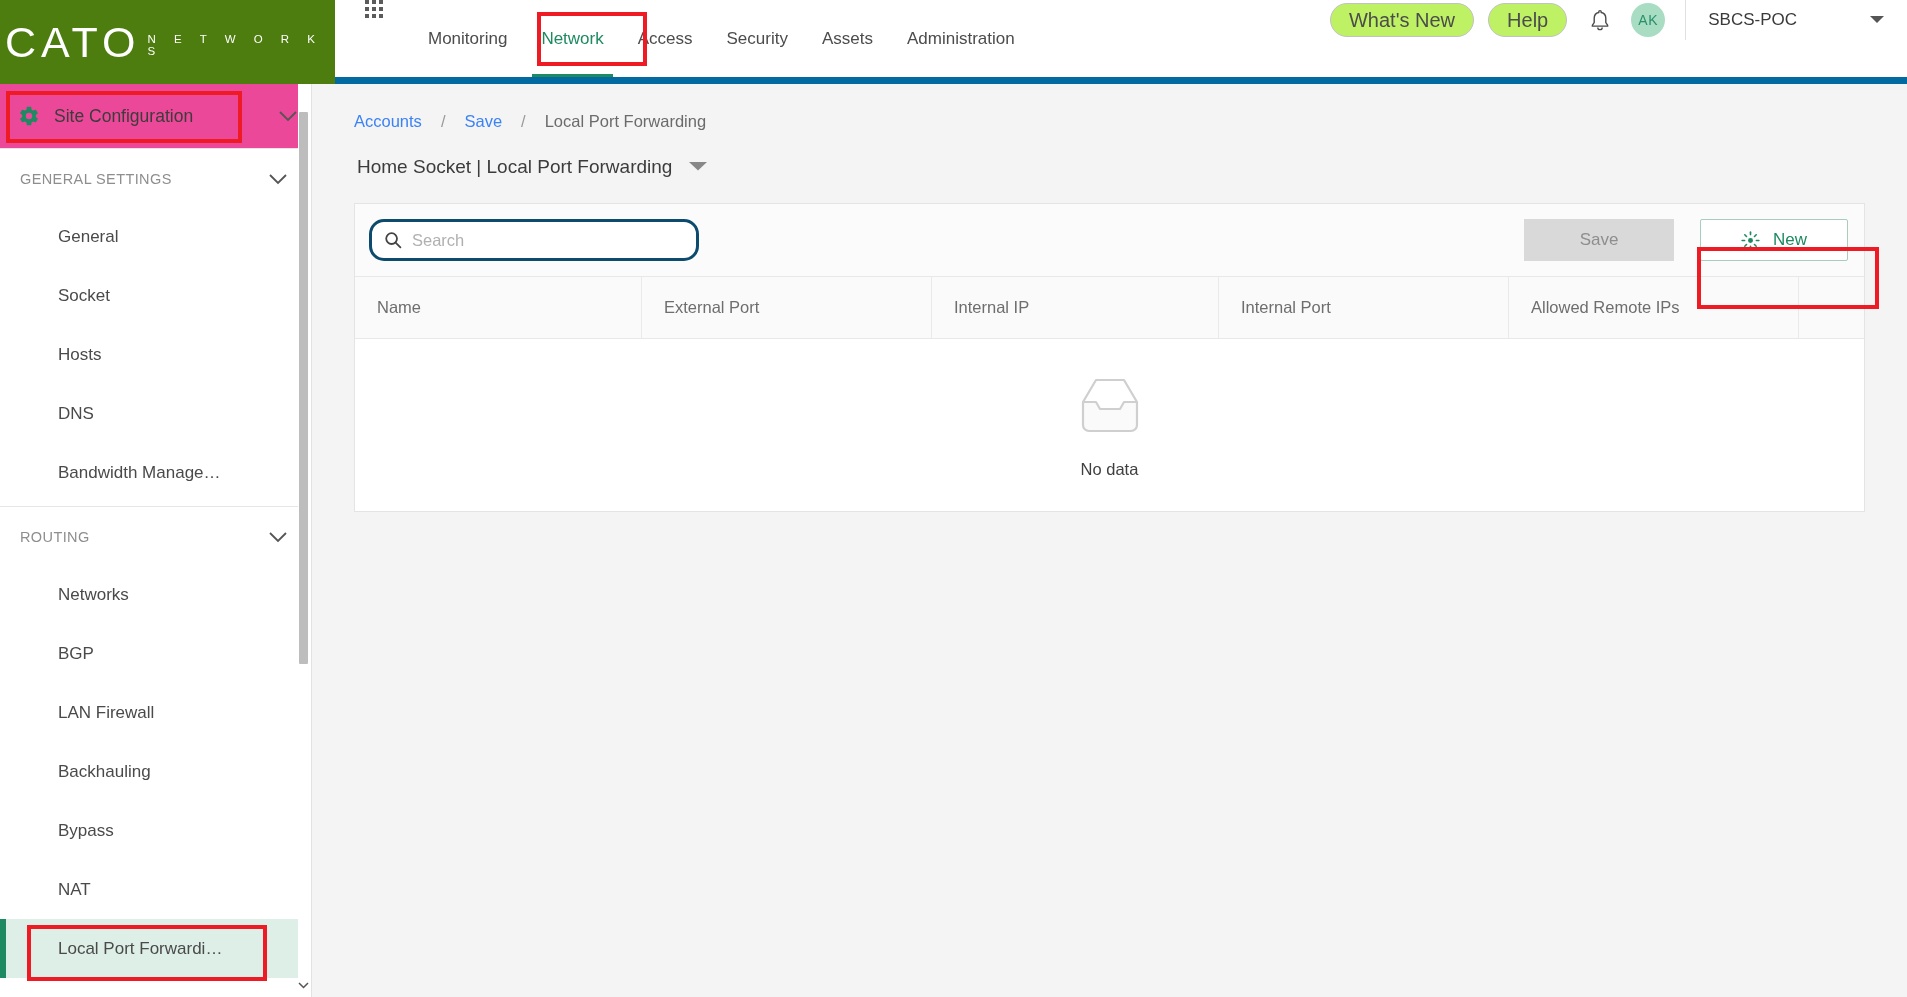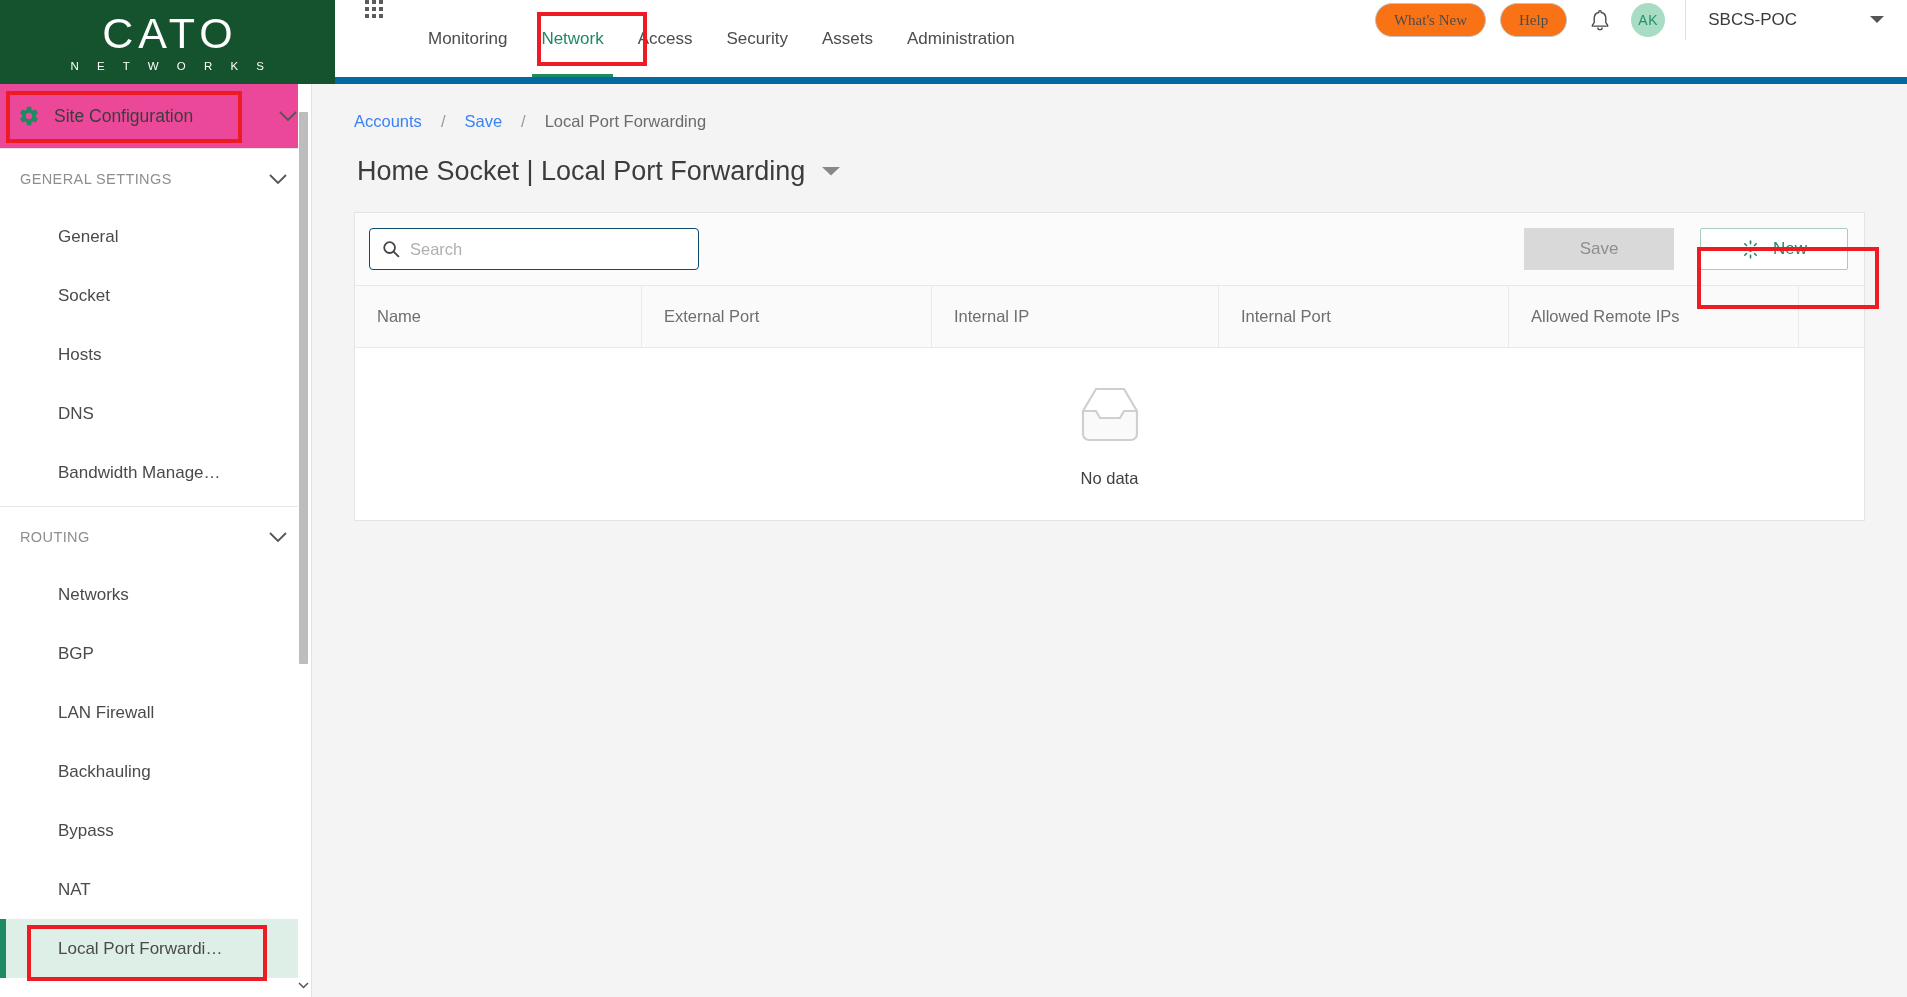--- a/index.html
+++ b/index.html
@@ -7,43 +7,43 @@
     width: 1907px; height: 997px;
     font-family: "Liberation Sans", sans-serif;
     background: #ffffff;
     overflow: hidden;
   }
   #app { position: relative; width: 1907px; height: 997px; display: flex; flex-direction: column; }
 
   
   .topbar { height: 84px; display: flex; align-items: stretch; flex: 0 0 84px; background:#fff; }
   .brand {
-    width: 335px; flex: 0 0 335px; background: #14532d;
-    display: flex; flex-direction: column; align-items: center; justify-content: center;
+    width: 335px; flex: 0 0 335px; background: #4d7c0f;
+    display: flex; flex-direction: row; align-items: center; justify-content: center;
     color: #fff;
   }
   .brand-title { font-size: 43px; letter-spacing: 5px; line-height: 1; font-weight: 400; padding-left:5px; }
   .brand-sub { font-size: 11.5px; letter-spacing: 7.5px; margin-top: 5px; padding-left:7px; }
 
   .topnav { flex: 1; display: flex; align-items: flex-start; border-bottom: 7px solid #0369a1; position: relative; }
   .grid-icon { margin-left: 30px; margin-right: 28px; display: grid; grid-template-columns: repeat(3, 4px);
                grid-template-rows: repeat(3, 4px); gap: 3px; }
   .grid-icon i { background: #5b5b5b; width: 4px; height: 4px; display: block; }
 
   .navitems { display: flex; align-items: center; height: 100%; }
   .navitem { font-size: 17px; color: #4c4c4c; padding: 0 17px; height: 100%;
              display: flex; align-items: center; cursor: pointer; position: relative; }
   .navitem.active { color: #1e8a62; }
   .navitem.active::after { content: ""; position: absolute; left: 8px; right: 8px; bottom: 0;
                            height: 3px; background: #1e8a62; }
 
   .top-right { margin-left: auto; display: flex; align-items: center; padding-right: 22px; }
   .pillbtn { border: 1px solid #c2c2c2; border-radius: 20px; height: 34px; padding: 0 18px;
-             display: flex; align-items: center; font-size: 15px; color: #4c4c4c;
-             background: #f97316; cursor: pointer; margin-left: 14px; font-family: Liberation Serif, serif; }
+             display: flex; align-items: center; font-size: 20px; color: #4c4c4c;
+             background: #bef264; cursor: pointer; margin-left: 14px; font-family: Liberation Sans, sans-serif; }
   .bell { margin-left: 22px; cursor: pointer; display:flex; align-items:center; }
   .avatar { margin-left: 20px; width: 34px; height: 34px; border-radius: 50%; background: #a8ddc4;
             color: #2a8f67; font-size: 14px; display: flex; align-items: center; justify-content: center;
             cursor: pointer; letter-spacing: .5px; }
   .acctdiv { width: 1px; height: 40px; background: #e0e0e0; margin-left: 20px; }
   .acctname { font-size: 17px; color: #3a3a3a; margin-left: 22px; cursor: pointer; }
   .acctcaret { margin-left: 72px; cursor: pointer; color:#555; font-size: 13px; }
 
   
   .body { flex: 1; display: flex; min-height: 0; position: relative; }
@@ -79,28 +79,28 @@
 
   
   .main { flex: 1; background: #f4f4f4; display: flex; flex-direction: column;
           min-width: 0; overflow: hidden; }
   .crumbs { padding: 28px 0 0 42px; font-size: 16.5px; display: flex; align-items: center; gap: 10px; }
   .crumb-link { color: #3b82f6; cursor: pointer; }
   .crumb-sep { color: #9a9a9a; margin: 0 9px; }
   .crumb-cur { color: #6b6b6b; }
 
   .pagetitle { padding: 25px 0 0 45px; display: flex; align-items: center; }
-  .pagetitle-text { font-size: 27px; color: #3c3c3c; }
+  .pagetitle-text { font-size: 19px; color: #3c3c3c; }
   .pagetitle-caret { margin-left: 16px; cursor: pointer; }
 
   .card { margin: 25px 42px 0 42px; background: #fff; border: 1px solid #e4e4e4;
           display: flex; flex-direction: column; }
   .toolbar { height: 73px; display: flex; align-items: center; padding: 0 16px 0 14px;
              background: #fbfbfb; border-bottom: 1px solid #e8e8e8; }
-  .searchbox { width: 330px; height: 42px; border: 1px solid #0c4a6e; border-radius: 4px;
+  .searchbox { width: 330px; height: 42px; border: 3px solid #0c4a6e; border-radius: 15px;
                display: flex; align-items: center; padding: 0 12px; background: #fff; }
   .search-ico { margin-right: 10px; display:flex; }
   .searchbox input { border: none; outline: none; font-size: 16.5px; color: #3c3c3c;
                      width: 100%; font-family: inherit; background: transparent; }
   .searchbox input::placeholder { color: #b0b0b0; }
   .tb-right { margin-left: auto; display: flex; align-items: center; }
   .savebtn { background: #d9d9d9; color: #8e8e8e; border: none; height: 42px; width: 150px;
              font-size: 17px; cursor: default; font-family: inherit; }
   .newbtn { background: #fff; color: #1e8a62; border: 1px solid #a8cdbc; height: 42px;
             width: 148px; font-size: 17px; display: flex; align-items: center;

